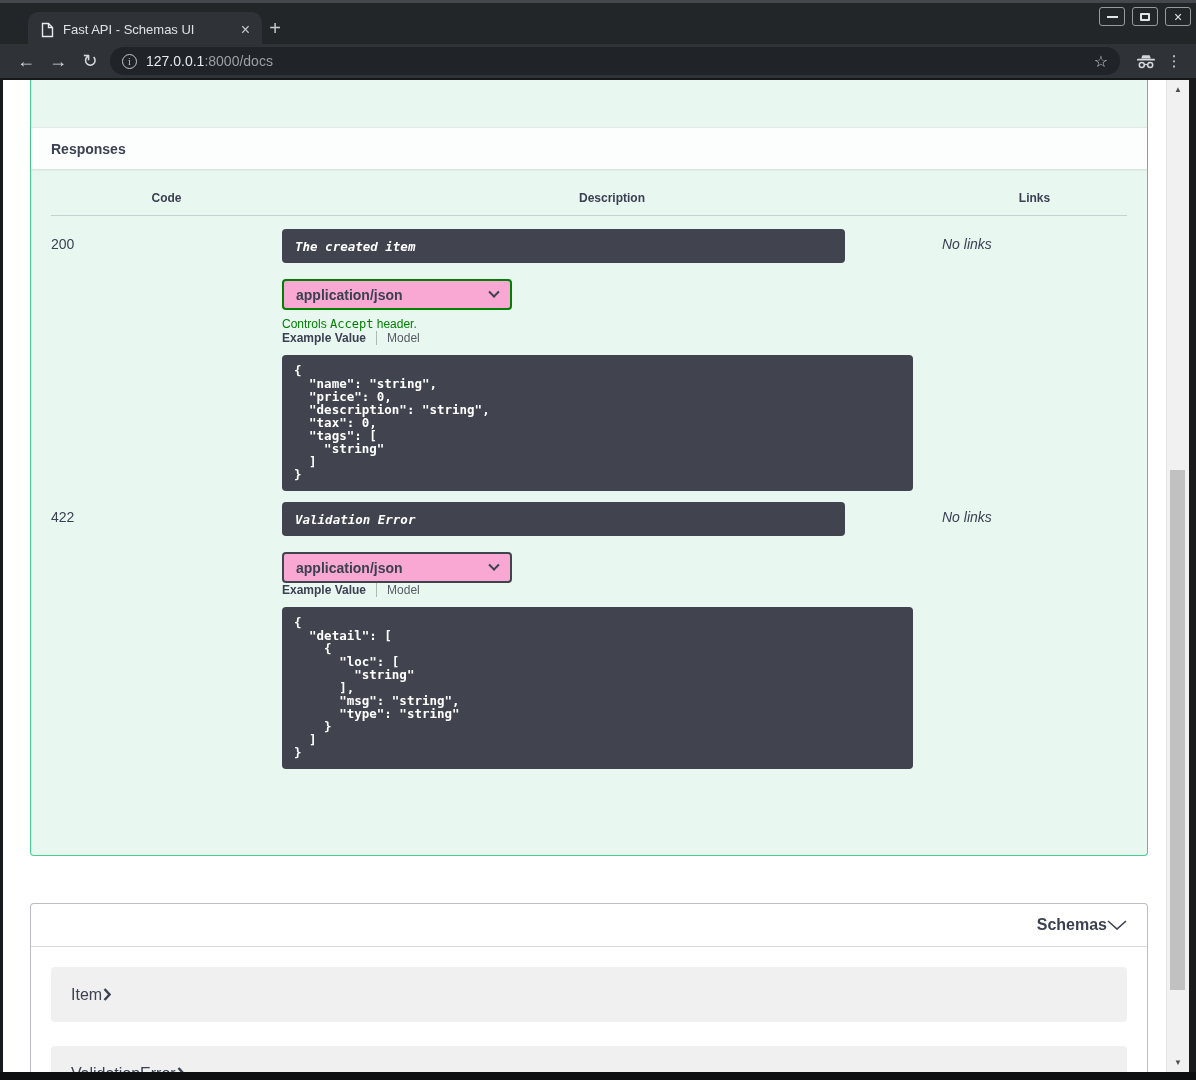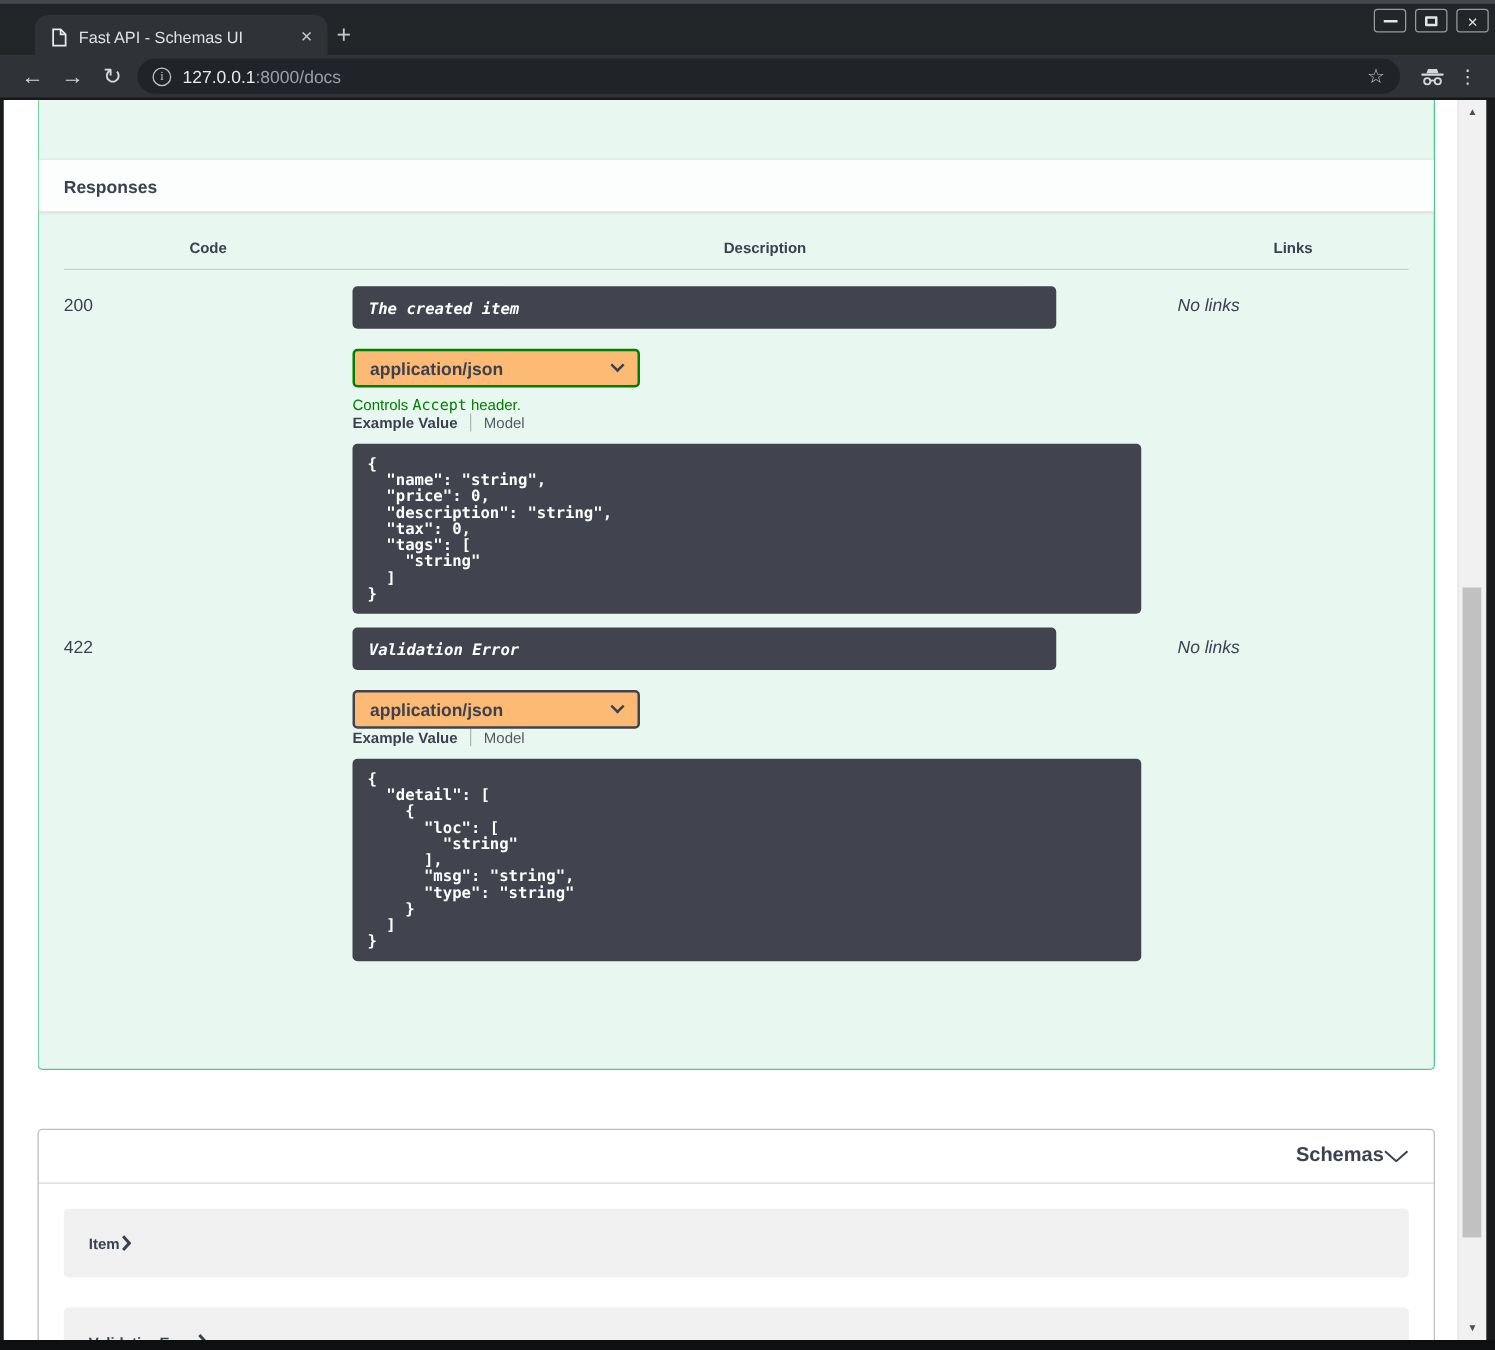--- a/index.html
+++ b/index.html
@@ -41,37 +41,37 @@
   th { text-align:center; font-size:12px; font-weight:700; color:#3b4151; padding:8px 0 10px; border-bottom:1px solid rgba(59,65,81,.2); }
   td { vertical-align:top; }
   .code-cell { font-size:14px; color:#3b4151; padding-top:20px; }
   .links-cell { font-size:14px; font-style:italic; color:#3b4151; padding-top:20px; }
   td.desc-cell { padding-top:13px; }
   tr.row-422 td.desc-cell { padding-top:11px; }
   tr.row-422 td.code-cell, tr.row-422 td.links-cell { padding-top:18px; }
 
   .resp-desc-box { width:563px; height:34px; background:#41444e; border-radius:4px; display:flex; align-items:center; padding:0 13px; }
   .resp-desc-text { font-family:"DejaVu Sans Mono", monospace; font-style:italic; font-weight:700; font-size:12.5px; color:#ffffff; }
-  .media-select { margin-top:16px; width:230px; height:31px; border:2px solid #41444e; border-radius:4px; background:#fdba74; display:flex; align-items:center; justify-content:space-between; padding:0 12px; font-size:14px; font-weight:700; color:#3b4151; }
+  .media-select { margin-top:16px; width:230px; height:31px; border:2px solid #41444e; border-radius:4px; background:#f9a8d4; display:flex; align-items:center; justify-content:space-between; padding:0 12px; font-size:14px; font-weight:700; color:#3b4151; }
   .media-select.accept { border-color:#008000; }
   .sel-chevron { width:8px; height:8px; border-right:2px solid #3b4151; border-bottom:2px solid #3b4151; transform:rotate(45deg) translate(-2px,-2px); }
   .accept-note { margin-top:7px; font-size:12px; color:#008000; }
   .accept-note .mono { font-family:"DejaVu Sans Mono", monospace; font-size:12px; }
   .ex-tabs { display:flex; align-items:center; font-size:12px; }
   .tab-example { font-weight:700; color:#3b4151; }
   .tab-sep { width:1px; height:14px; background:rgba(0,0,0,.25); margin:0 10px; }
   .tab-model { color:#555c63; }
   .example-pre { margin-top:10px; width:631px; background:#41444e; border-radius:4px; padding:9px 12px 10px; font-family:"DejaVu Sans Mono", monospace; font-size:12.5px; font-weight:700; color:#ffffff; line-height:13px; white-space:pre; }
 
   .schemas-card { position:absolute; left:27px; top:823px; width:1118px; height:420px; background:#fff; border:1px solid rgba(59,65,81,.35); border-radius:4px; }
   .schemas-header { height:43px; display:flex; align-items:center; justify-content:flex-end; padding:0 20px; border-bottom:1px solid rgba(59,65,81,.2); }
   .schemas-title { font-size:16px; font-weight:700; color:#3b4151; }
   .schemas-body { padding:20px; }
   .model-row { height:55px; background:#f0f0f0; border-radius:4px; display:flex; align-items:center; padding:0 20px; margin-bottom:24px; }
-  .model-name { font-size:12px; font-weight:700; color:#3b4151; margin-right:1px; }
+  .model-name { font-size:16px; font-weight:400; color:#3b4151; margin-right:1px; }
 
   
   .scrollbar { position:absolute; top:0; right:0; width:23px; height:100%; background:#f1f1f1; border-left:1px solid #e4e4e4; }
   .sb-arrow { position:absolute; left:0; width:100%; text-align:center; color:#4b4e52; font-size:8px; }
   .sb-up { top:5px; } .sb-down { bottom:5px; }
   .sb-thumb { position:absolute; left:3px; right:4px; top:390px; height:520px; background:#c1c1c1; }
 </style>
 </head>
 <body>
 

